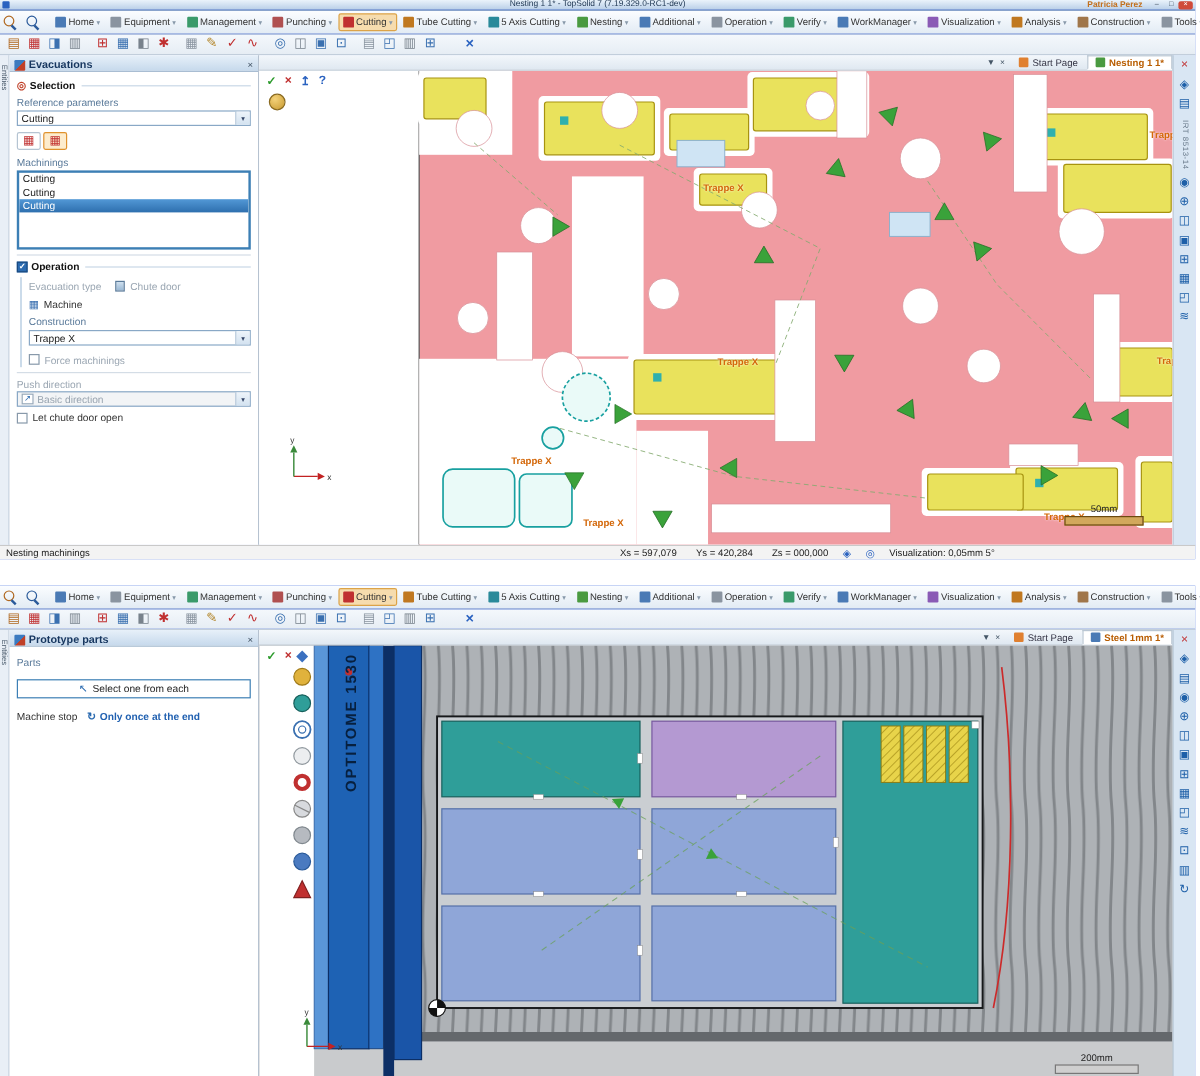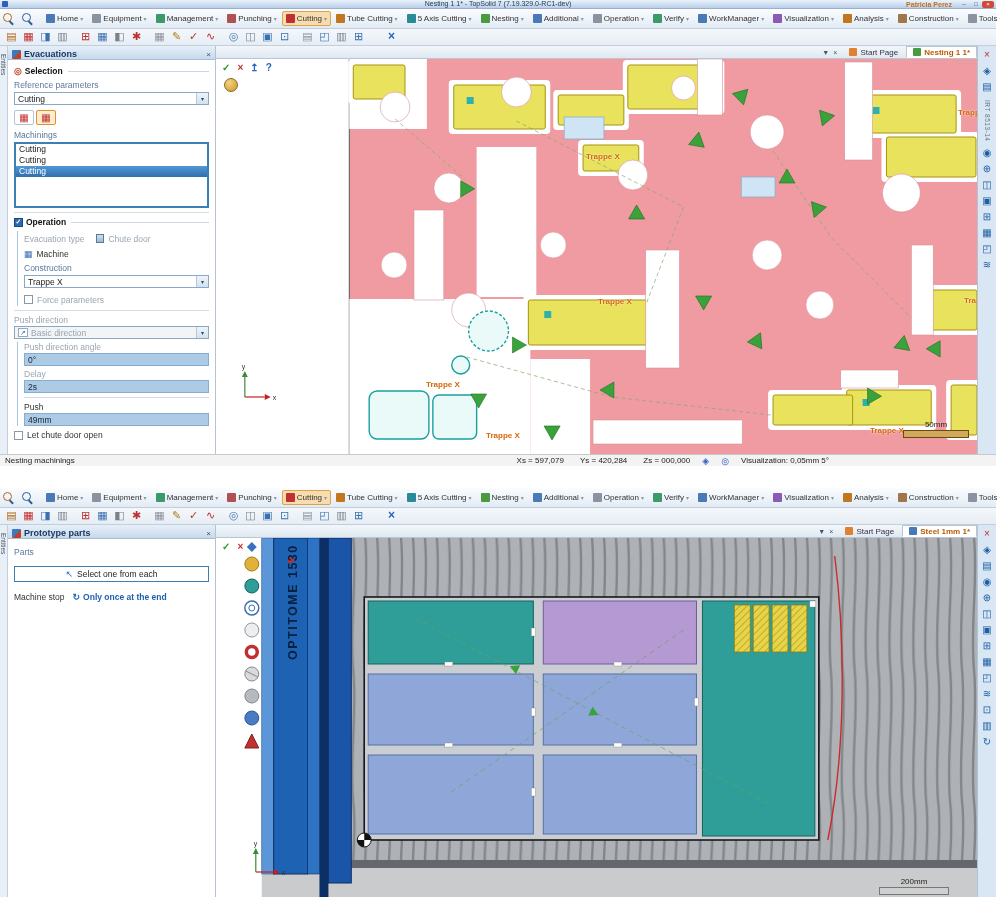--- a/index.html
+++ b/index.html
@@ -83,21 +83,21 @@
 .canvas{position:relative;flex:1;overflow:hidden}
 .canvas-top{background:#fff}
 .canvas-bot{background:#b2b6ba}
 .canvas svg{position:absolute;inset:0;display:block}
 .cv-tools{position:absolute;top:3px;left:6px;display:flex;gap:7px;font-size:10px;font-weight:bold;z-index:2}
 .cv-ok{color:#2a9a2a}.cv-x{color:#c03030}.cv-pin{color:#2a62c0}.cv-help{color:#2a62c0}
 .cv-globe{position:absolute;top:19px;left:8px;width:14px;height:14px;border-radius:50%;background:radial-gradient(circle at 35% 30%,#f4d27a,#c89a30);border:1px solid #8a6a20;z-index:2}
 .labels-layer{position:absolute;inset:0;z-index:1;pointer-events:none}
 .trappe{position:absolute;color:#d4680a;font-size:8px;font-weight:bold;white-space:nowrap;text-shadow:0 0 2px #fff}
 .scalebox{position:absolute;text-align:center;font-size:8px;color:#222;z-index:2}
-.canvas-top .scalebox{right:8px;bottom:16px}
+.canvas-top .scalebox{right:24px;bottom:16px}
 .canvas-bot .scalebox{right:28px;bottom:2px}
 .scalebar{height:8px;background:#d2a85c;border:1px solid #6b4a10;margin-top:1px}
 .canvas-top .scalebar{width:66px}
 .canvas-bot .scalebar{width:70px;background:#cfcfcf;border-color:#777}
 
 .rightbar{width:19px;background:#d9e6f3;border-left:1px solid #b3c3d3;display:flex;flex-direction:column;align-items:center;padding-top:2px;gap:1px;flex:none}
 .rb-seg{display:flex;flex-direction:column;align-items:center;gap:1px}
 .rbi{width:15px;height:15px;font-size:10px;line-height:14px;text-align:center}
 .vnote{writing-mode:vertical-rl;font-size:6.5px;color:#678;margin:4px 0;letter-spacing:.5px;max-height:120px;overflow:hidden}
 
@@ -297,38 +297,29 @@
             <span class="grid-ic">▦</span>
             <span class="lbl2">Machine</span>
           </div>
           <div class="lbl">Construction</div>
           <div class="combo">
             <span>Trappe X</span>
             <span class="combo-ar">▾</span>
           </div>
           <div class="row">
             <span class="cb"></span>
-            <span class="lbl-d">Force parameters</span>
+            <span class="lbl-d">Force machinings</span>
           </div>
         </div>
         <div class="hdiv"></div>
         <div class="lbl-d">Push direction</div>
         <div class="combo disabled">
           <span class="dir-ic">↗</span>
           <span>Basic direction</span>
           <span class="combo-ar">▾</span>
-        </div>
-        <div class="group2">
-          <div class="lbl-d">Push direction angle</div>
-          <div class="bluefield">0°</div>
-          <div class="lbl-d">Delay</div>
-          <div class="bluefield">2s</div>
-          <div class="hdiv"></div>
-          <div class="lbl2">Push</div>
-          <div class="bluefield">49mm</div>
         </div>
         <div class="row">
           <span class="cb"></span>
           <span class="lbl2">Let chute door open</span>
         </div>
       </div>
     </div>
 
     <div class="docarea">
       <div class="doctabs">

